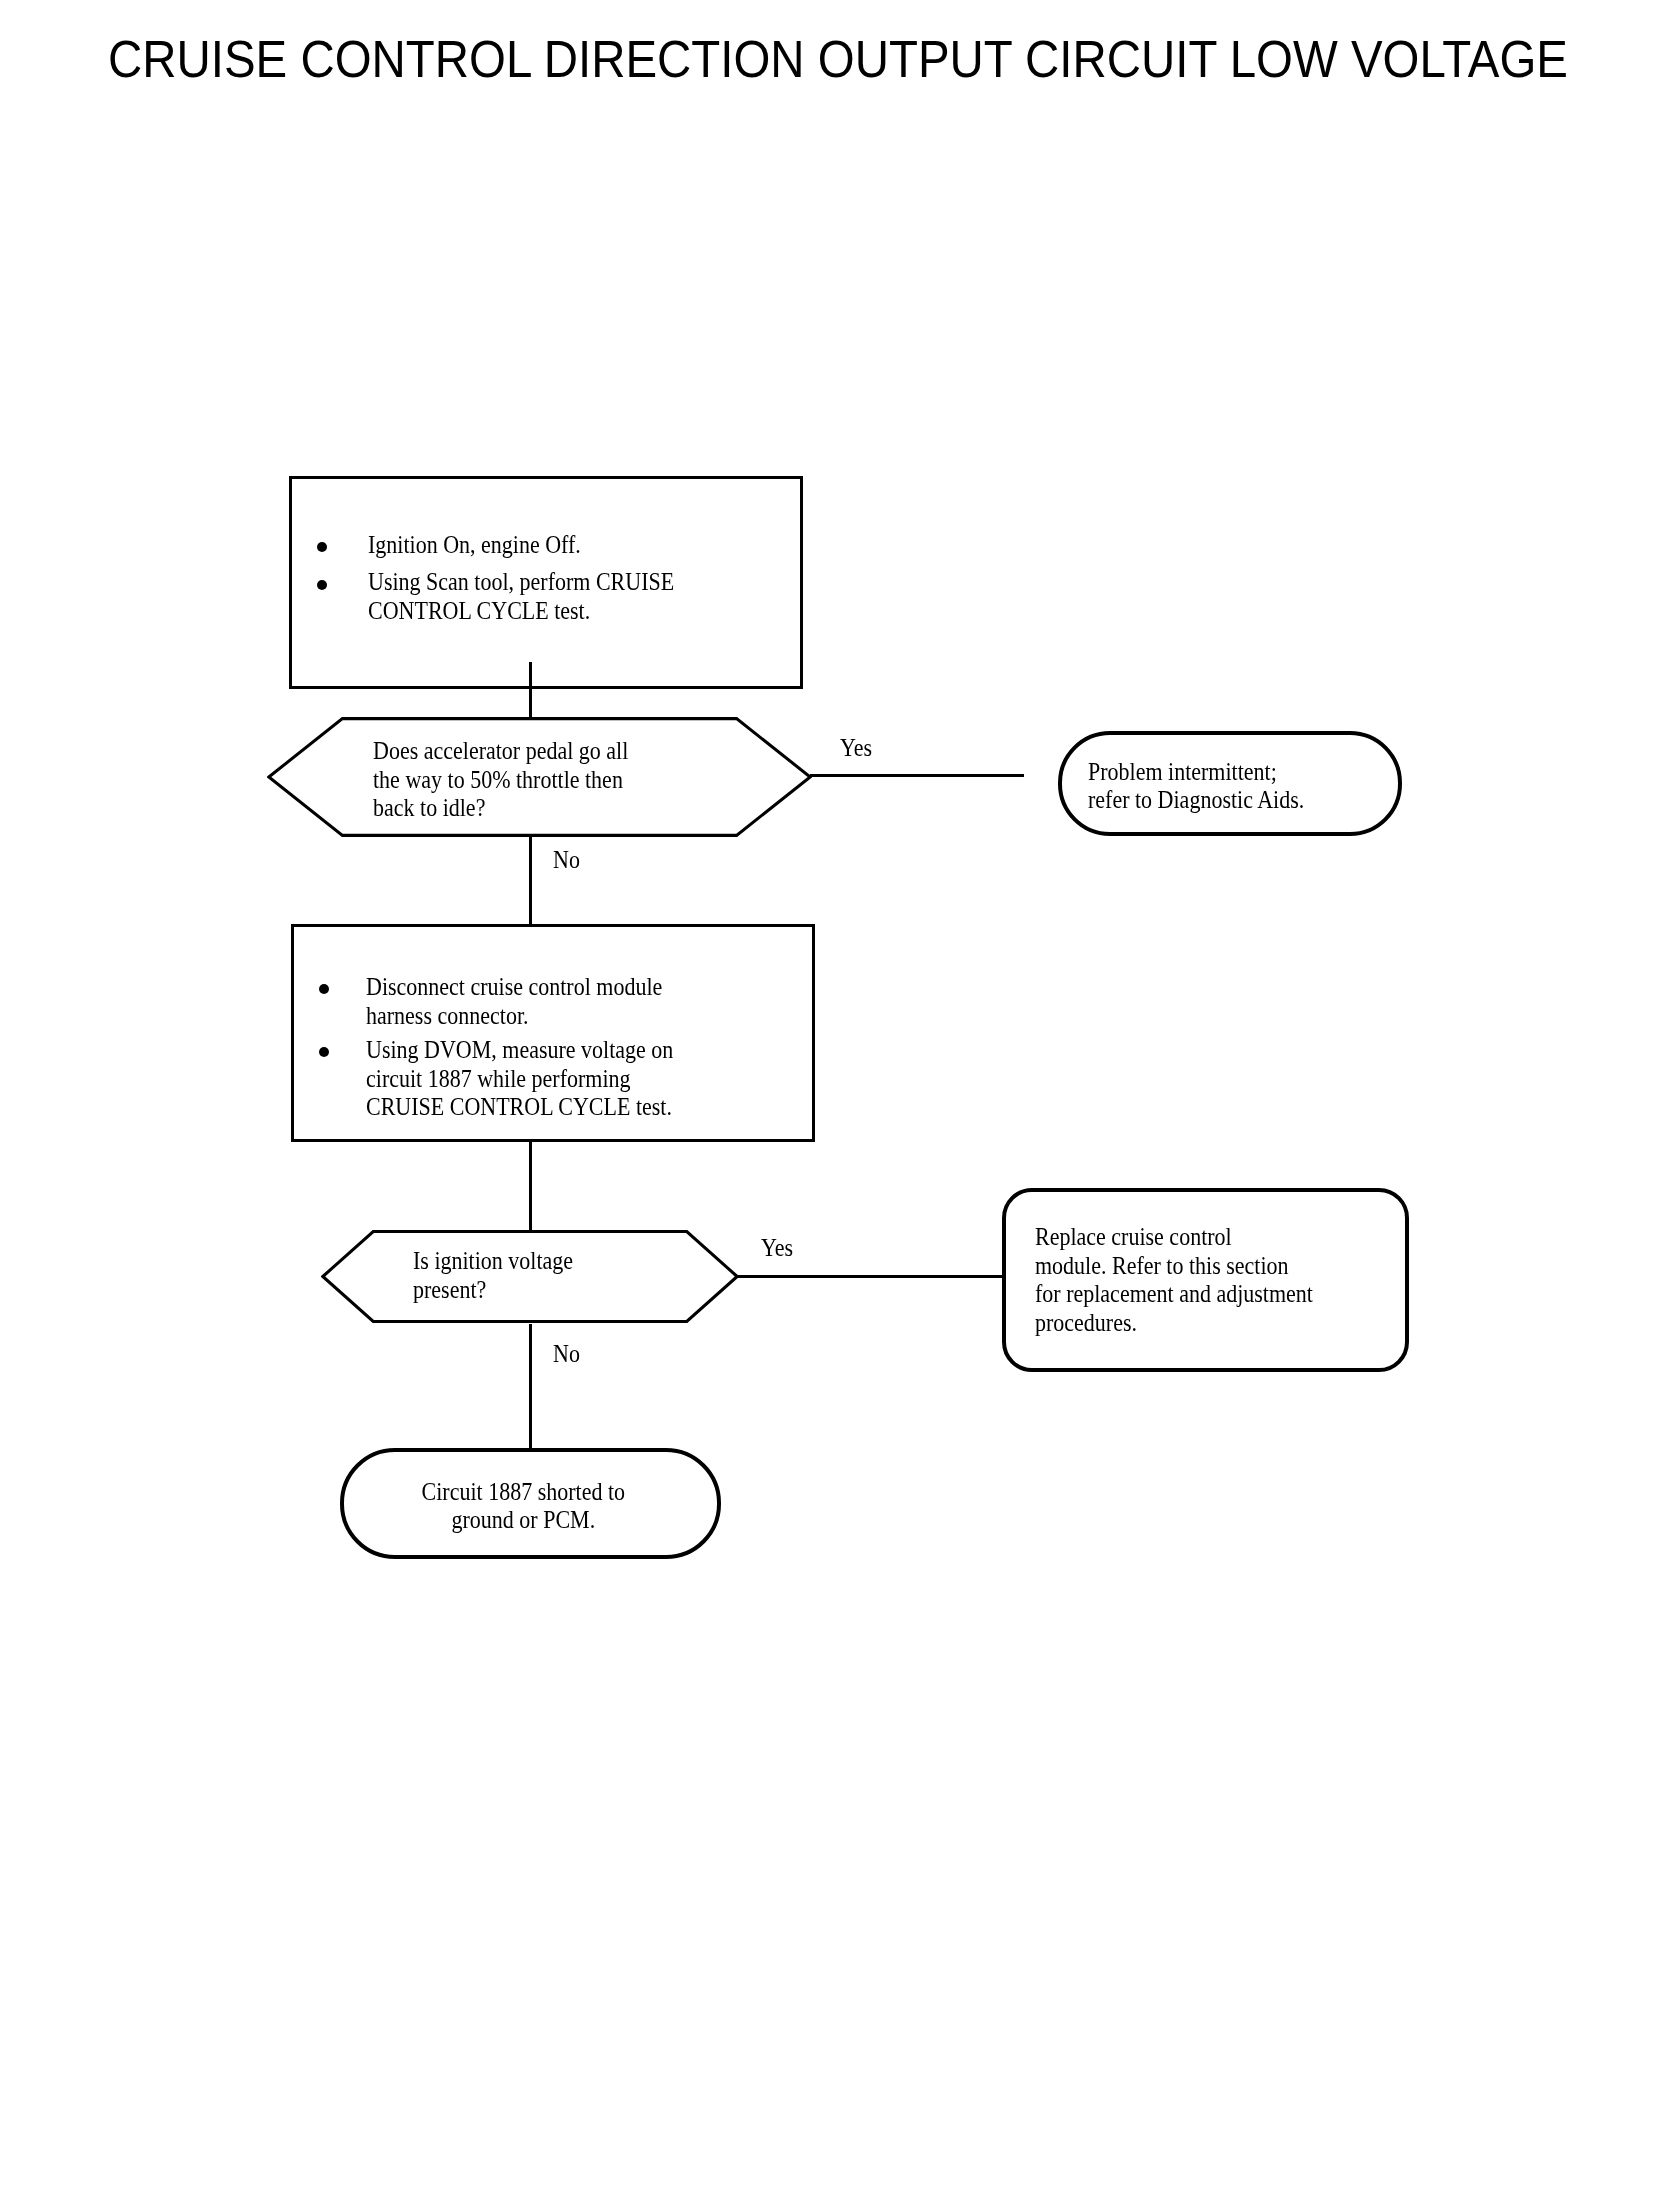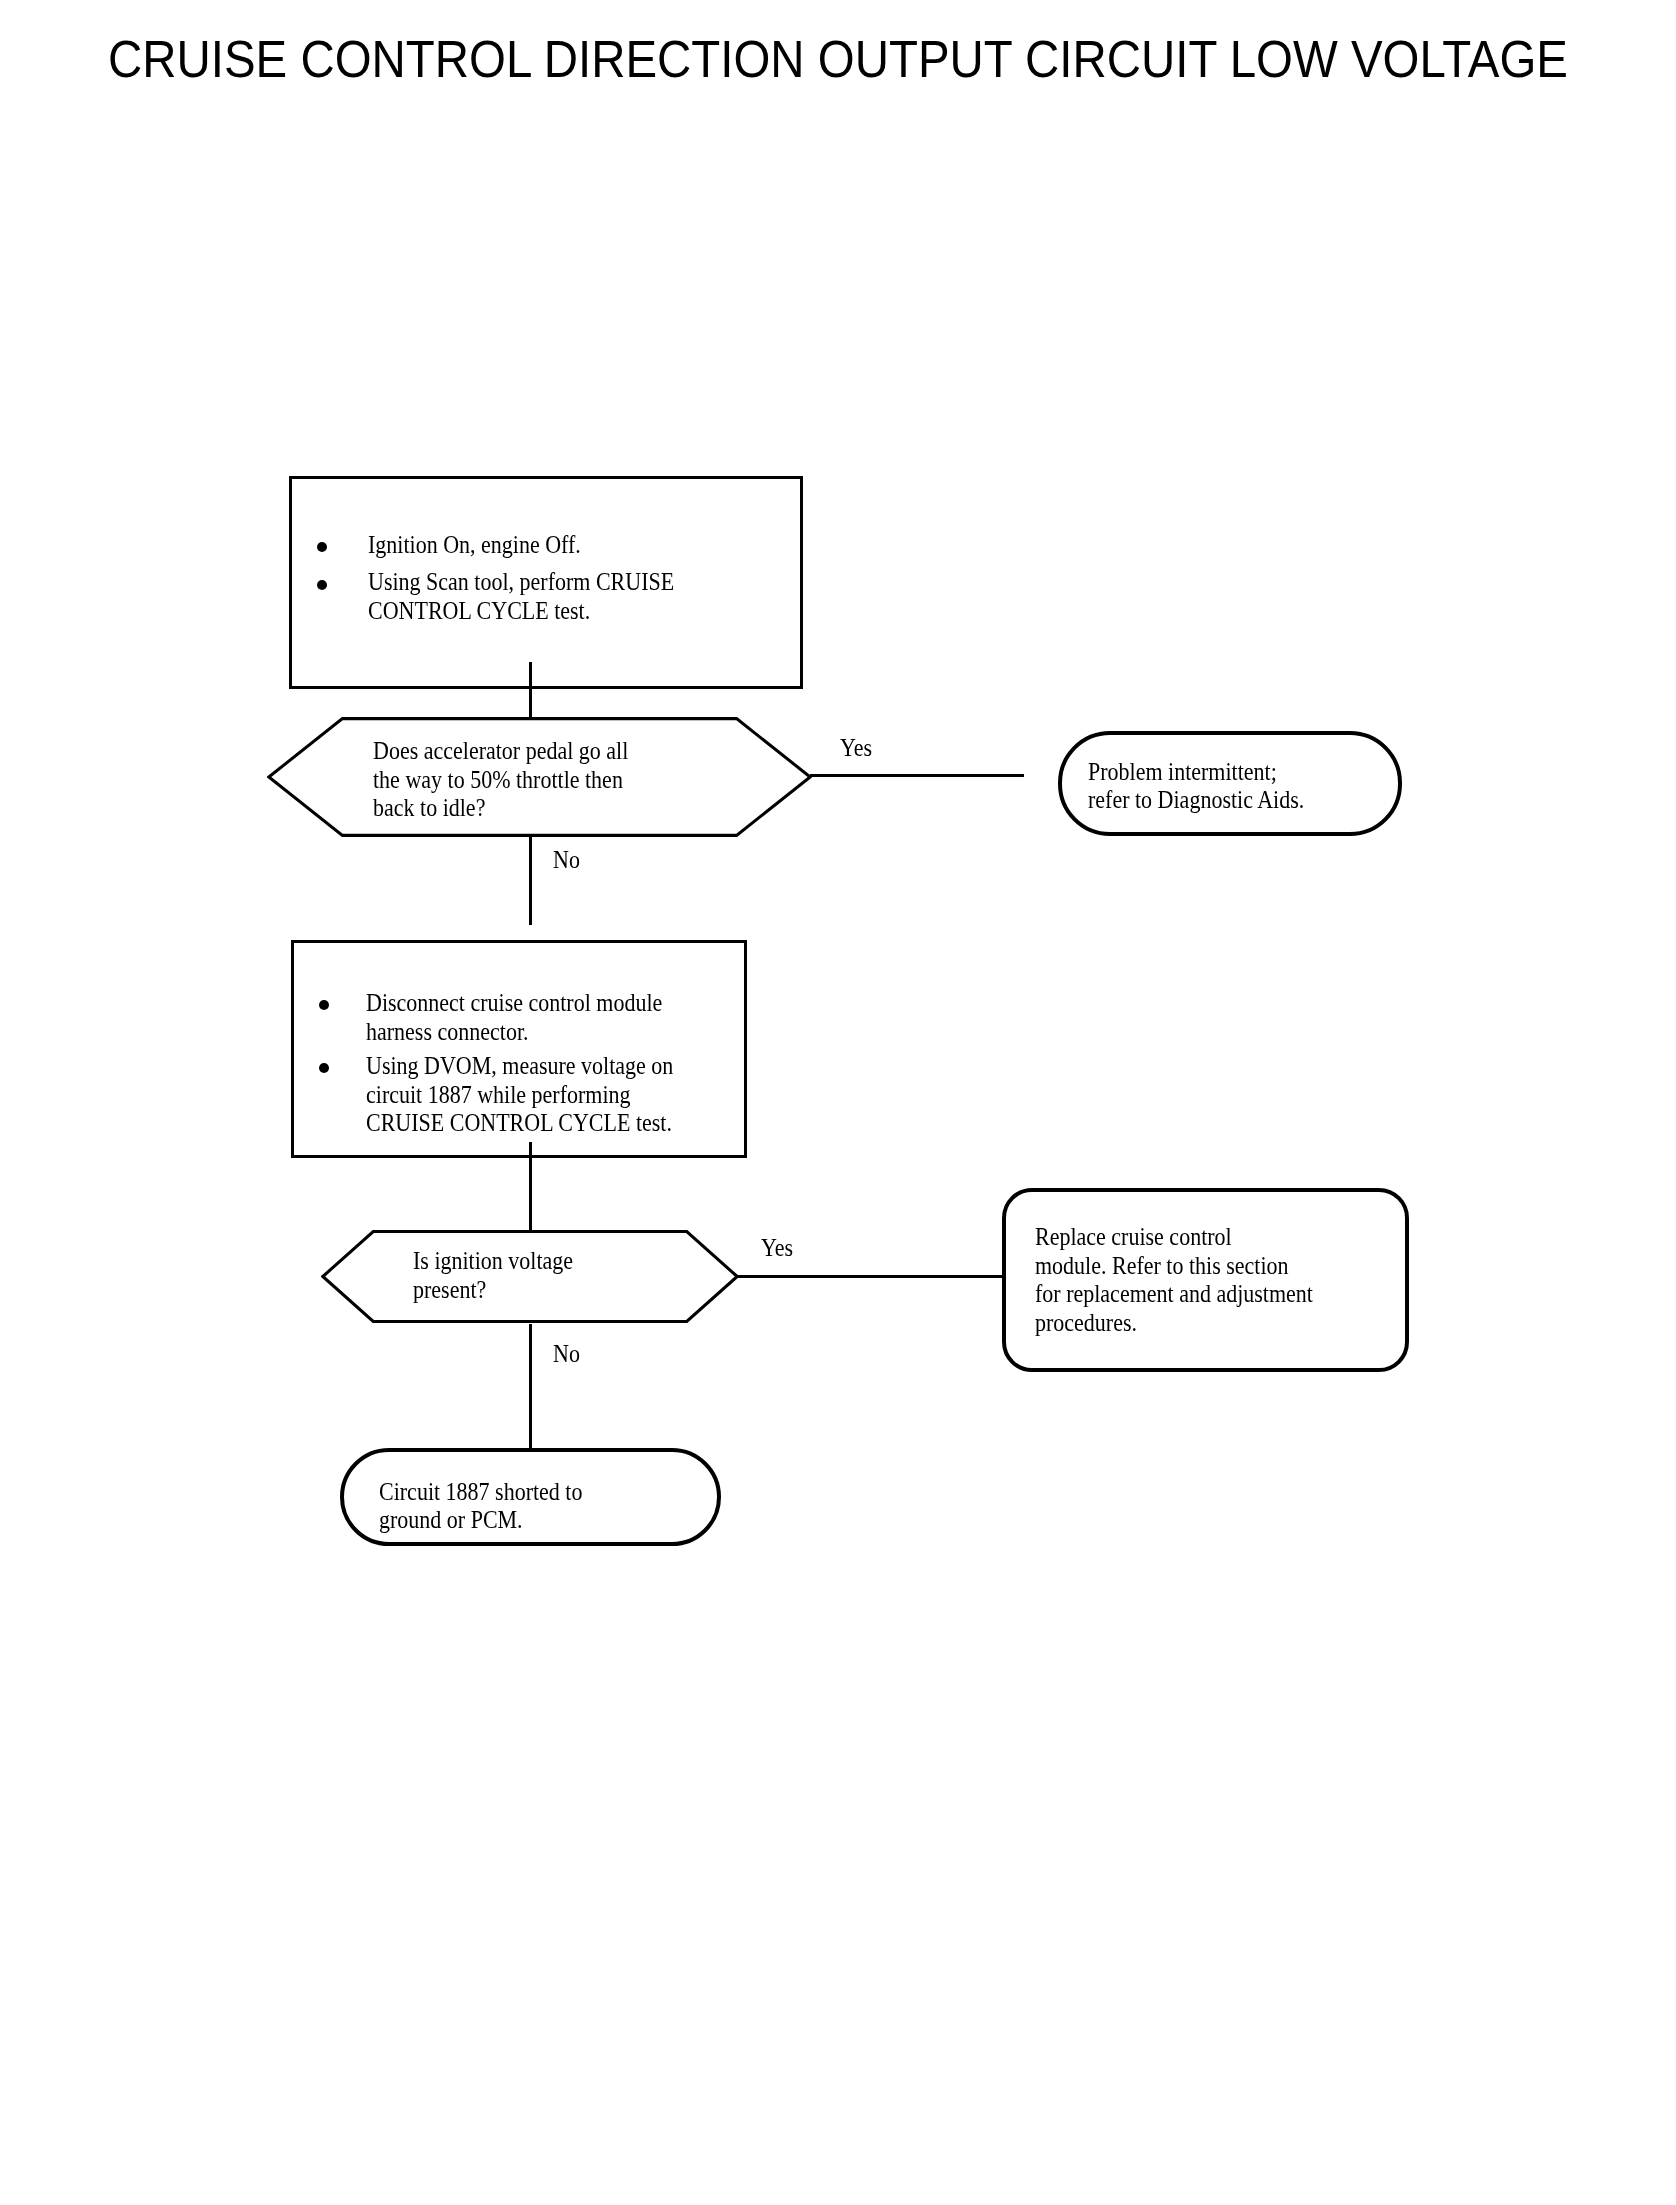--- a/index.html
+++ b/index.html
@@ -158,21 +158,21 @@
   <span class="edge-label" style="left:840px; top:734px;">Yes</span>
 
   <div class="terminal" style="left:1058px; top:731px; width:344px; height:105px; border-radius:52px;">
     <span class="tlabel node-text" style="left:25.5px; top:22.5px; width:340px;">Problem intermittent;
 refer to Diagnostic Aids.</span>
   </div>
 
   <div class="conn-v" style="left:529px; top:835px; height:90px;"></div>
   <span class="edge-label" style="left:553px; top:846px;">No</span>
 
-  <div class="process-box" style="left:291px; top:924px; width:456px; height:218px;margin-top:16px;">
+  <div class="process-box" style="left:291px; top:924px; width:524px; height:218px;">
     <div class="bullet-list">
 
       <div class="bullet-row">
         <span class="bullet-dot" style="left:25px; top:57px;"></span>
         <span class="bullet-body node-text" style="left:72px; top:46px; width:474px;">Disconnect cruise control module
 harness connector.</span>
       </div>
 
       <div class="bullet-row">
         <span class="bullet-dot" style="left:25px; top:120px;"></span>
@@ -200,19 +200,19 @@
   <div class="terminal" style="left:1002px; top:1188px; width:407px; height:184px; border-radius:30px;">
     <span class="tlabel node-text" style="left:29px; top:31px; width:389px;">Replace cruise control
 module. Refer to this section
 for replacement and adjustment
 procedures.</span>
   </div>
 
   <div class="conn-v" style="left:529px; top:1324px; height:126px;"></div>
   <span class="edge-label" style="left:553px; top:1340px;">No</span>
 
-  <div class="terminal" style="left:340px; top:1448px; width:381px; height:98px; border-radius:55px;">
+  <div class="terminal" style="left:340px; top:1448px; width:381px; height:111px; border-radius:55px;text-align:center;">
     <span class="tlabel node-text" style="left:35px; top:25.5px; width:328px;">Circuit 1887 shorted to
 ground or PCM.</span>
   </div>
 
 </div>
 
 
 </body></html>

